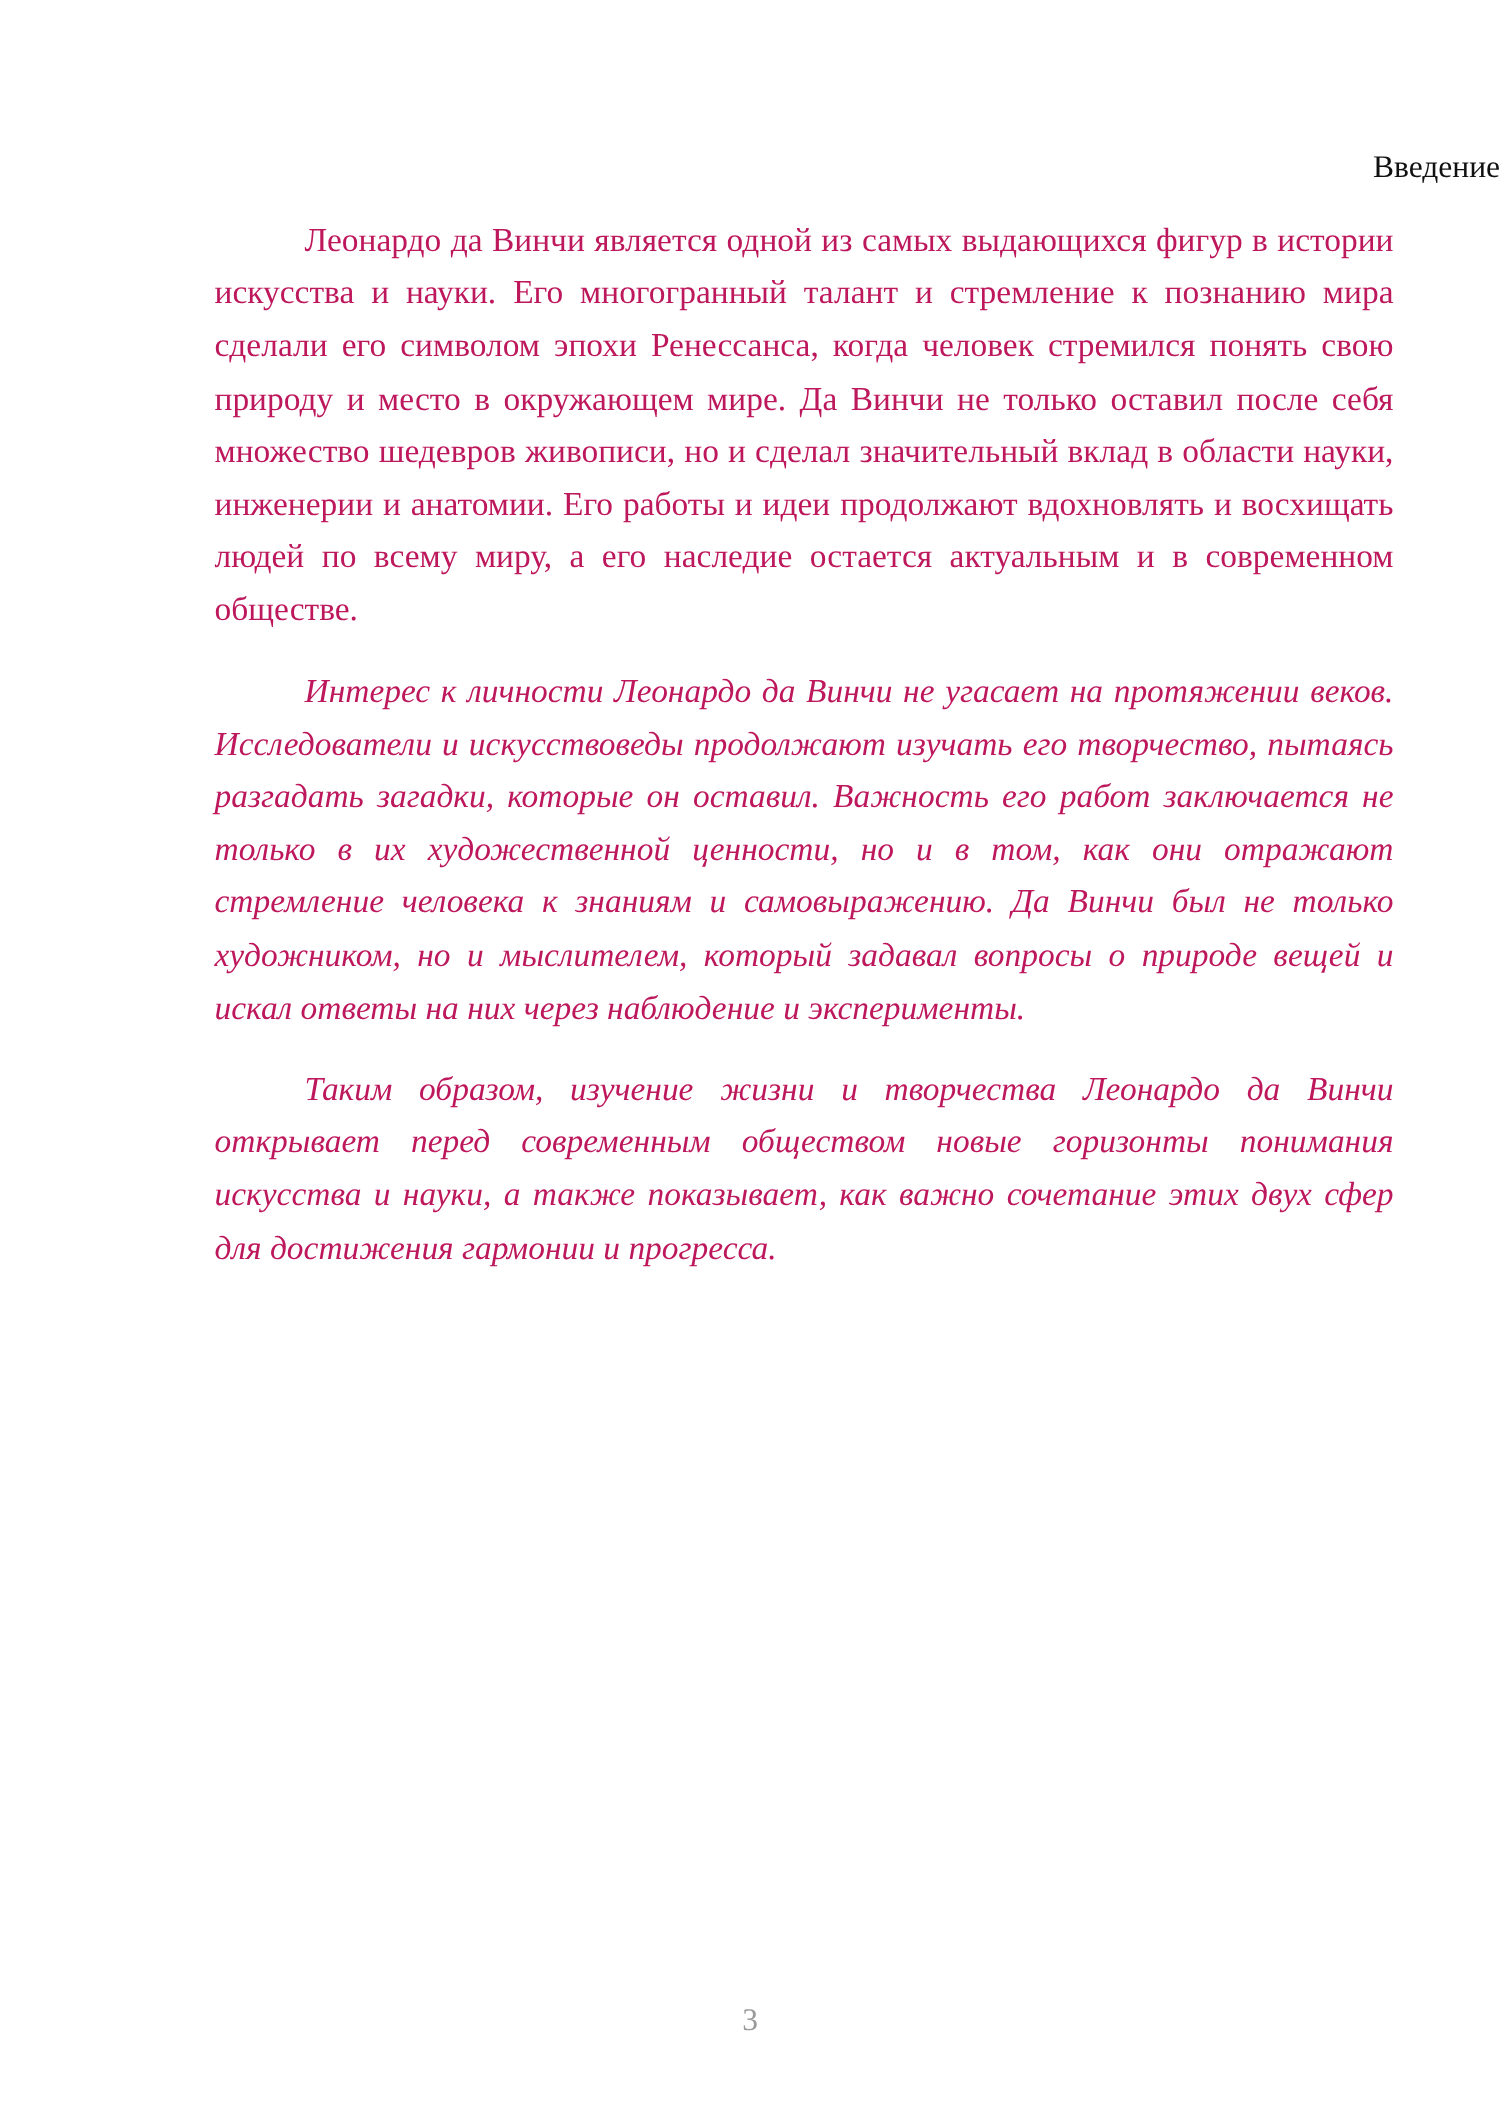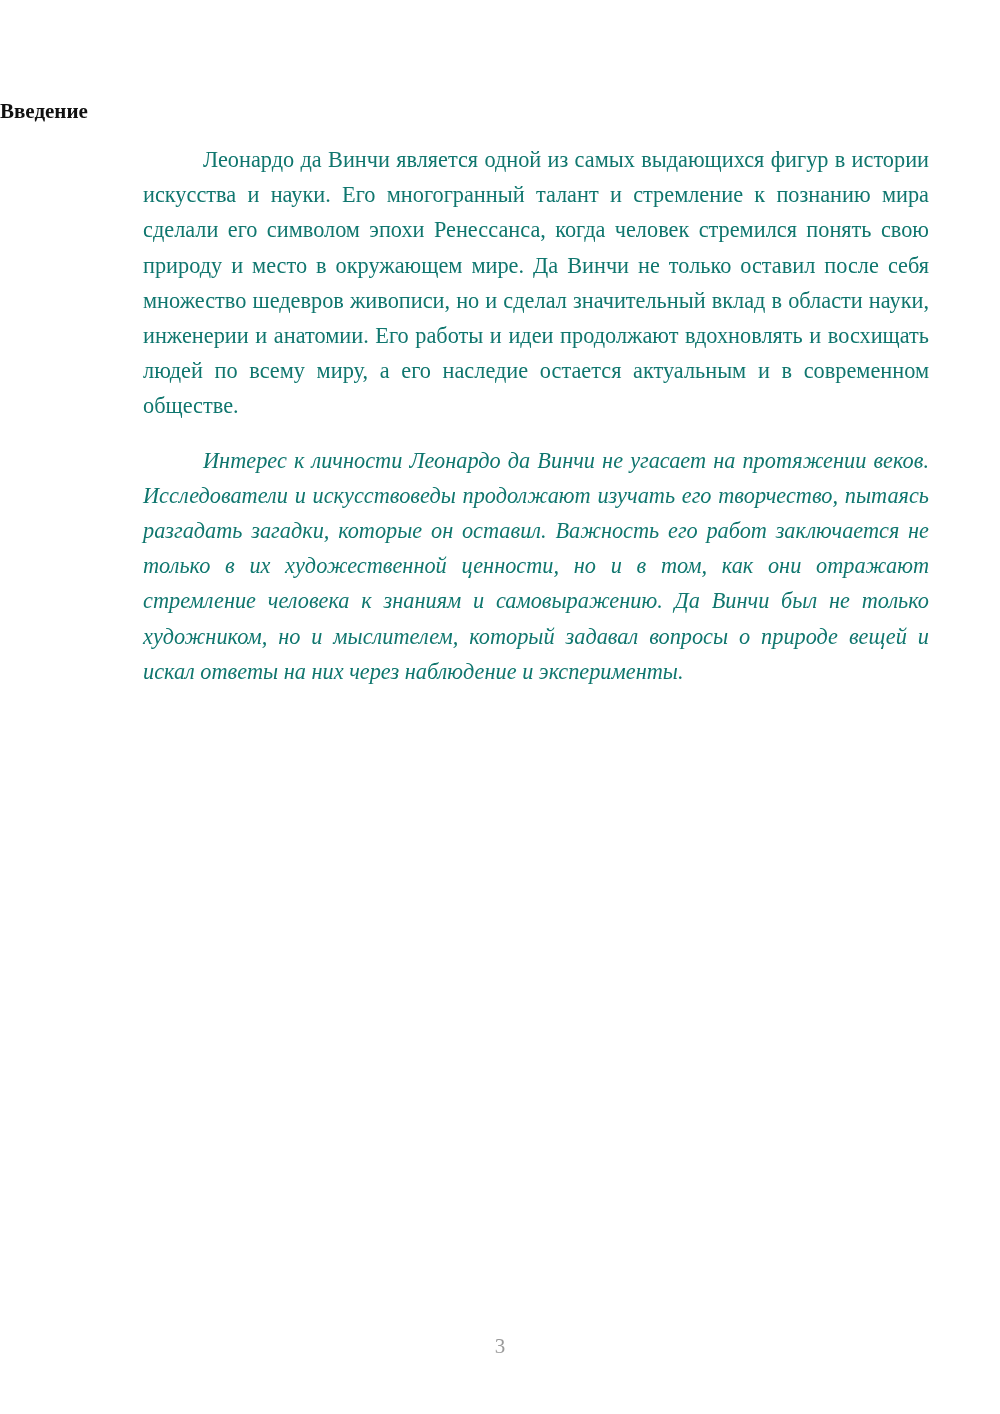--- a/index.html
+++ b/index.html
@@ -4,39 +4,40 @@
 <style>
   html, body { margin: 0; padding: 0; background: #ffffff; }
   body { width: 1000px; height: 1414px; position: relative; overflow: hidden; }
   .page {
     position: absolute; left: 0; top: 0; width: 1000px; height: 1414px;
     background: #ffffff; color: #1a1a1a;
     font-family: "Liberation Serif", "DejaVu Serif", serif;
   }
   .heading {
     position: absolute; top: 96px; left: 0; width: 1000px;
-    text-align: left; font-weight: bold; font-size: 21px; line-height: 30px;
+    text-align: right; font-weight: normal; font-size: 21px; line-height: 30px;
     color: #111;
   }
   .body-text {
     position: absolute; left: 143px; width: 786px; top: 142px;
   }
   .para {
     margin: 0; font-size: 22.3px; line-height: 35.2px;
-    text-align: justify; text-indent: 60px; color: #0f766e;
+    text-align: justify; text-indent: 60px; color: #be185d;
   }
   .para + .para { margin-top: 19px; font-style: italic; }
   .page-number {
     position: absolute; top: 1334px; left: 0; width: 1000px;
     text-align: center; font-size: 21px; color: #9a9a9a;
   }
 </style>
 </head>
 <body>
 
 <div class="page">
   <div class="heading">Введение</div>
   <div class="body-text">
     <p class="para">Леонардо да Винчи является одной из самых выдающихся фигур в истории искусства и науки. Его многогранный талант и стремление к познанию мира сделали его символом эпохи Ренессанса, когда человек стремился понять свою природу и место в окружающем мире. Да Винчи не только оставил после себя множество шедевров живописи, но и сделал значительный вклад в области науки, инженерии и анатомии. Его работы и идеи продолжают вдохновлять и восхищать людей по всему миру, а его наследие остается актуальным и в современном обществе.</p>
     <p class="para">Интерес к личности Леонардо да Винчи не угасает на протяжении веков. Исследователи и искусствоведы продолжают изучать его творчество, пытаясь разгадать загадки, которые он оставил. Важность его работ заключается не только в их художественной ценности, но и в том, как они отражают стремление человека к знаниям и самовыражению. Да Винчи был не только художником, но и мыслителем, который задавал вопросы о природе вещей и искал ответы на них через наблюдение и эксперименты.</p>
+    <p class="para">Таким образом, изучение жизни и творчества Леонардо да Винчи открывает перед современным обществом новые горизонты понимания искусства и науки, а также показывает, как важно сочетание этих двух сфер для достижения гармонии и прогресса.</p>
   </div>
   <div class="page-number">3</div>
 </div>
 
 </body></html>

